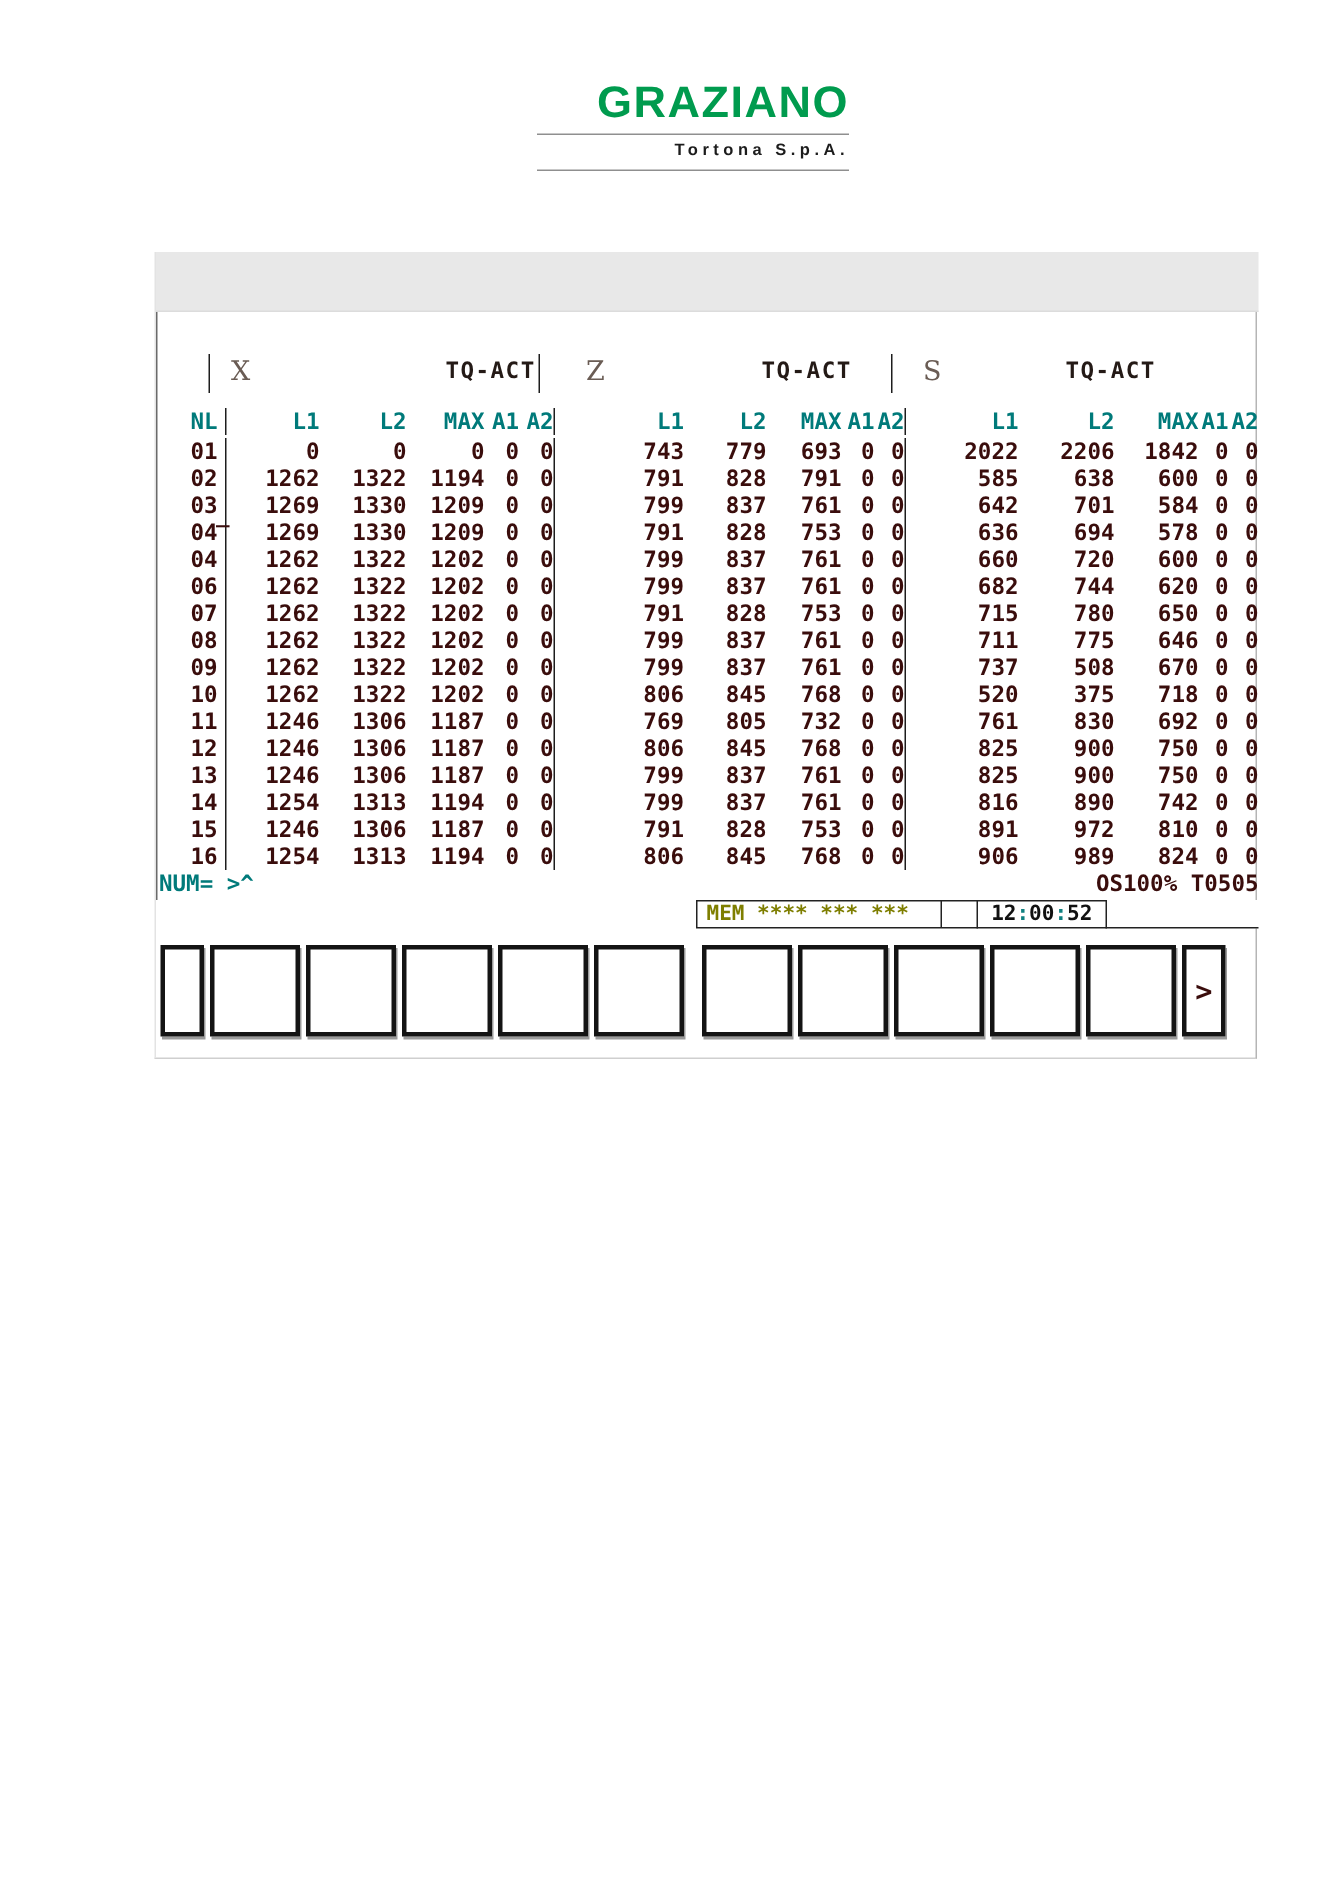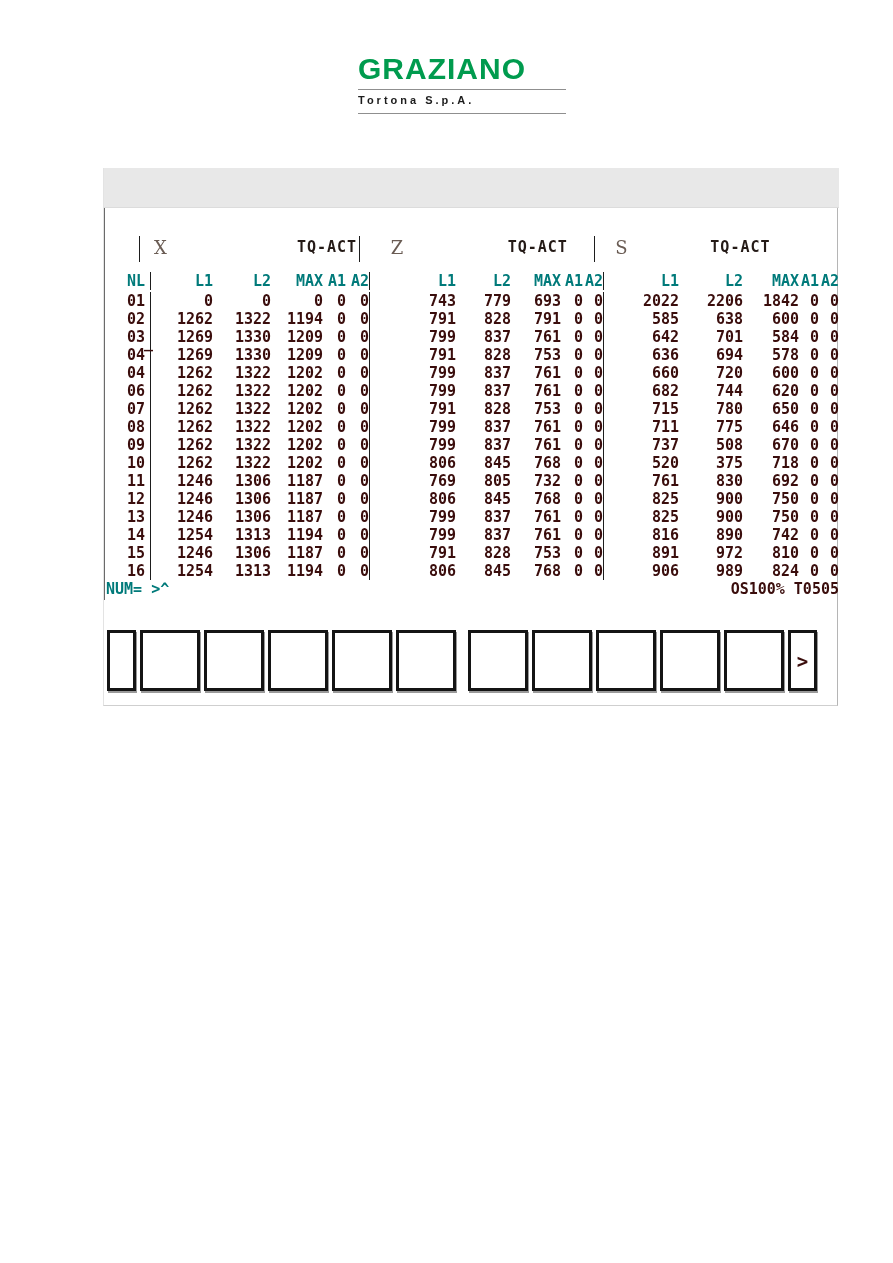--- a/index.html
+++ b/index.html
@@ -4,21 +4,21 @@
 <style>
   * { margin:0; padding:0; box-sizing:border-box; }
   html,body { background:#ffffff; }
   .page {
     position:relative; width:893px; height:1263px;
     background:#fff; overflow:hidden;
     font-family:"Liberation Sans", sans-serif;
   }
 
   
-  .logo { position:absolute; left:358px; top:52px; width:208px; text-align:left; }
+  .logo { position:absolute; left:358px; top:52px; width:208px; text-align:right; }
   .logo-brand {
     color:#009b4e; font-weight:bold; font-size:30px; letter-spacing:1px;
     font-family:"Liberation Sans", sans-serif; transform:scaleY(0.98);
   }
   .logo-rule { border-top:1px solid #8f8f8f; margin-top:3px; }
   .logo-sub {
     font-size:11px; font-weight:bold; letter-spacing:3px; color:#1c1c1c;
     padding:4px 0 4px 0;
   }
 
@@ -548,20 +548,26 @@
         </div>
 
       <span class="cursor">_</span>
 
       <div class="status-row">
         <span class="prompt"><span>NUM=</span> <span>&gt;^</span></span>
         <span class="override">OS100% T0505</span>
       </div>
     </div>
 
+    <div class="membar">
+      <div class="mem-cell first cell-mem"><span>MEM</span> <span>**** *** ***</span></div>
+      <div class="mem-cell cell-gap"></div>
+      <div class="mem-cell cell-clock" id="clock-cell"><span>12</span><span class="colon">:</span><span>00</span><span class="colon">:</span><span>52</span></div>
+      <div class="mem-cell cell-tail"></div>
+    </div>
 
     <div class="skgroup left" id="skgroup-left">
         <button class="skey narrow"></button>
         <button class="skey"></button>
         <button class="skey"></button>
         <button class="skey"></button>
         <button class="skey"></button>
         <button class="skey"></button>
       </div>
     <div class="skgroup right" id="skgroup-right">

